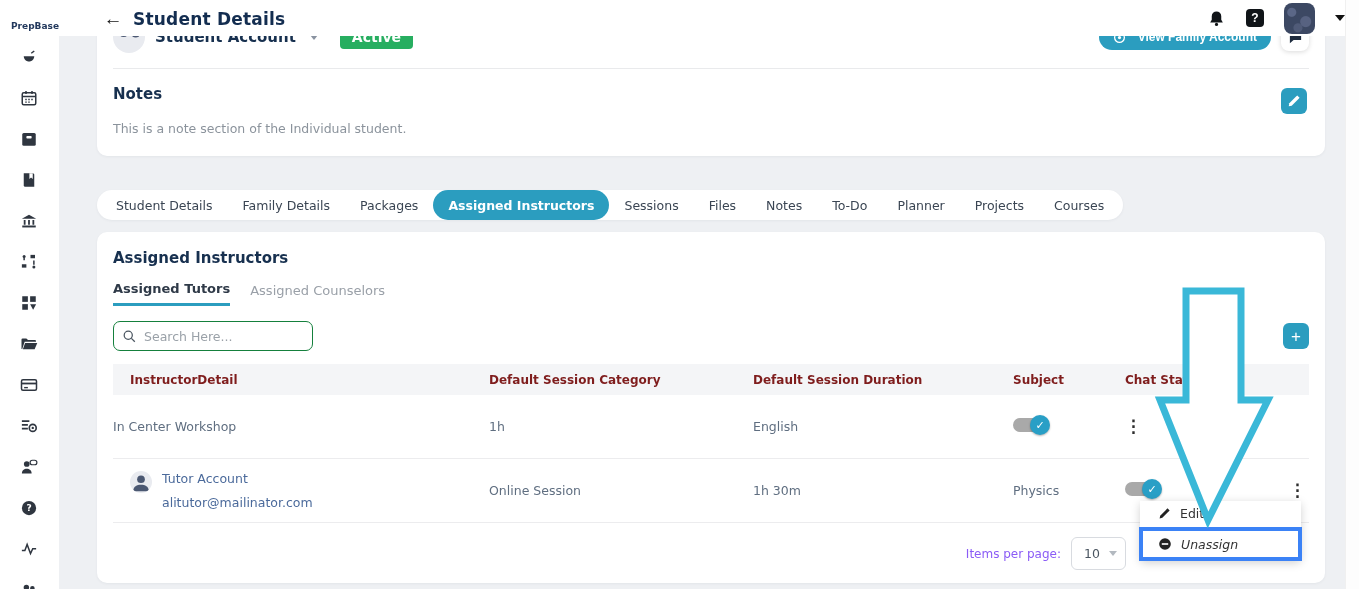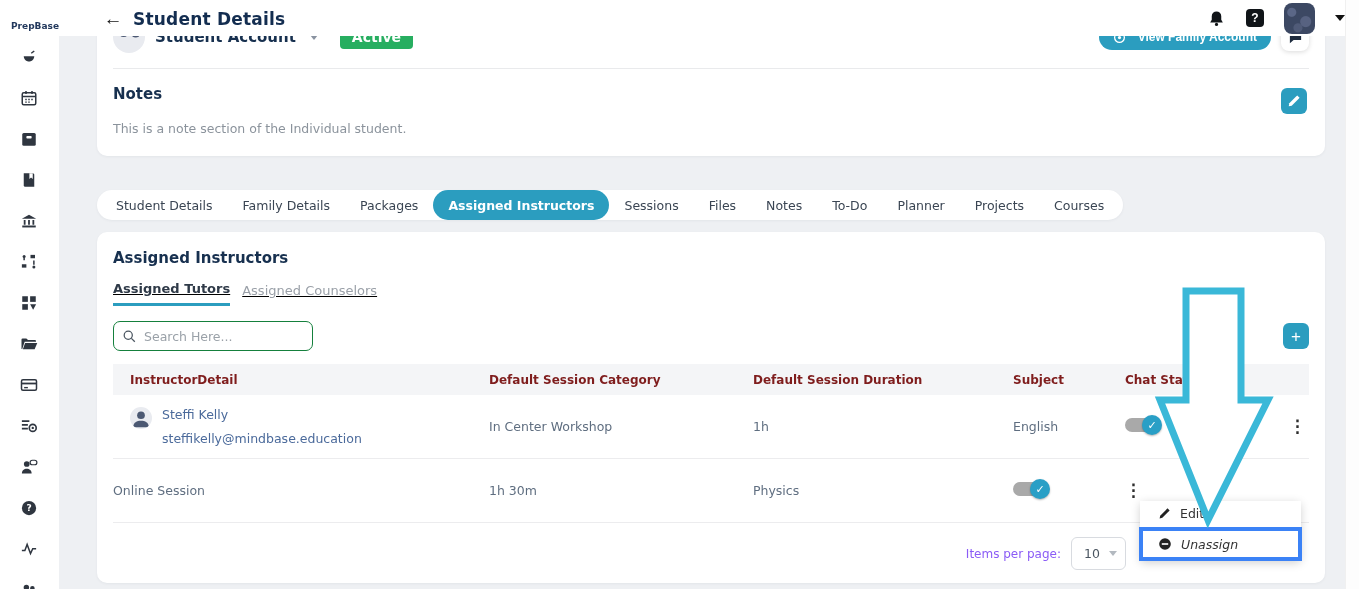--- a/index.html
+++ b/index.html
@@ -46,21 +46,21 @@
   .notes-body { font-size:12.5px; color:#8b939c; margin:18px 0 0 16px; }
   .pencil-btn { position:absolute; right:18px; top:68px; width:26px; height:26px; background:#2b9dbf; border:none; border-radius:6px; cursor:pointer; display:flex; align-items:center; justify-content:center; }
 
   
   .tabbar { position:absolute; left:97px; top:190px; height:30px; background:#fff; border-radius:15px; display:inline-flex; align-items:center; padding:0 4px; box-shadow:0 1px 3px rgba(20,30,50,.05); }
   .tab { border:none; background:none; height:30px; padding:0 15px; font-size:12.5px; color:#3a4553; cursor:pointer; white-space:nowrap; border-radius:15px; font-family:inherit; }
   .tab.active { background:#2b9dbf; color:#fff; font-weight:600; }
 
   
   .sec-title { font-size:15px; font-weight:800; color:#17304f; margin:17px 0 0 16px; }
-  .subtabs { display:flex; gap:12px; margin:14px 0 0 16px;text-decoration:underline; }
+  .subtabs { display:flex; gap:20px; margin:14px 0 0 16px; }
   .subtab { border:none; background:none; font-size:13px; padding:0 0 7px 0; cursor:pointer; font-family:inherit; }
   .subtab.active { color:#2f3a48; font-weight:600; border-bottom:3px solid #2b9dbf; }
   .subtab.inactive { color:#9aa0a8; }
   .toolbar { display:flex; align-items:center; margin:15px 16px 0 16px; }
   .search-box { width:200px; height:30px; border:1px solid #15803d; border-radius:7px; display:flex; align-items:center; padding:0 8px; gap:7px; background:#fff; }
   .search-box input { border:none; outline:none; flex:1; font-size:12.5px; color:#333; font-family:inherit; background:transparent; }
   .search-box input::placeholder { color:#9aa1a8; }
   .add-btn { margin-left:auto; width:26px; height:26px; background:#2b9dbf; color:#fff; font-size:17px; line-height:1; border:none; border-radius:6px; cursor:pointer; }
 
   
@@ -304,38 +304,38 @@
     <div class="tgrid thead">
       <div class="th">InstructorDetail</div>
       <div class="th">Default Session Category</div>
       <div class="th">Default Session Duration</div>
       <div class="th">Subject</div>
       <div class="th">Chat Status</div>
       <div class="th"></div>
     </div>
 
     <div class="tgrid trow">
+      <div class="cell">In Center Workshop</div>
+      <div class="cell">1h</div>
+      <div class="cell">English</div>
+      <div><span class="toggle"><span class="thumb">✓</span></span></div>
+      <div><button class="kebab">⋮</button></div>
+    </div>
+
+    <div class="tgrid trow">
       <div class="who">
         <span class="row-avatar"><svg width="22" height="22" viewBox="0 0 24 24">
               <circle cx="12" cy="9" r="4.2" fill="#4b5872"></circle>
               <path d="M3.5 22c0-5 4-7 8.5-7s8.5 2 8.5 7z" fill="#4b5872"></path>
             </svg></span>
         <span class="who-texts">
-          <a class="link">Steffi Kelly</a>
-          <a class="link">steffikelly@mindbase.education</a>
+          <a class="link">Tutor Account</a>
+          <a class="link">alitutor@mailinator.com</a>
         </span>
       </div>
-      <div class="cell">In Center Workshop</div>
-      <div class="cell">1h</div>
-      <div class="cell">English</div>
-      <div><span class="toggle"><span class="thumb">✓</span></span></div>
-      <div><button class="kebab">⋮</button></div>
-    </div>
-
-    <div class="tgrid trow">
       <div class="cell">Online Session</div>
       <div class="cell">1h 30m</div>
       <div class="cell">Physics</div>
       <div><span class="toggle"><span class="thumb">✓</span></span></div>
       <div><button class="kebab">⋮</button></div>
     </div>
   </div>
 
   <div class="pag">
     <span class="pag-label">Items per page:</span>

